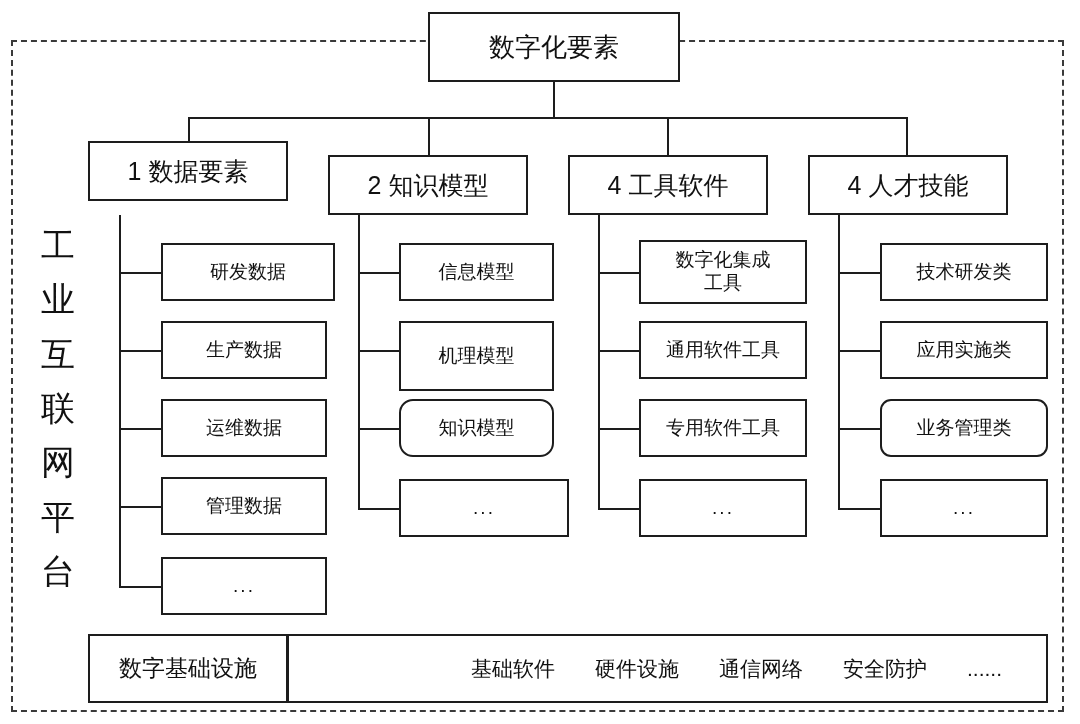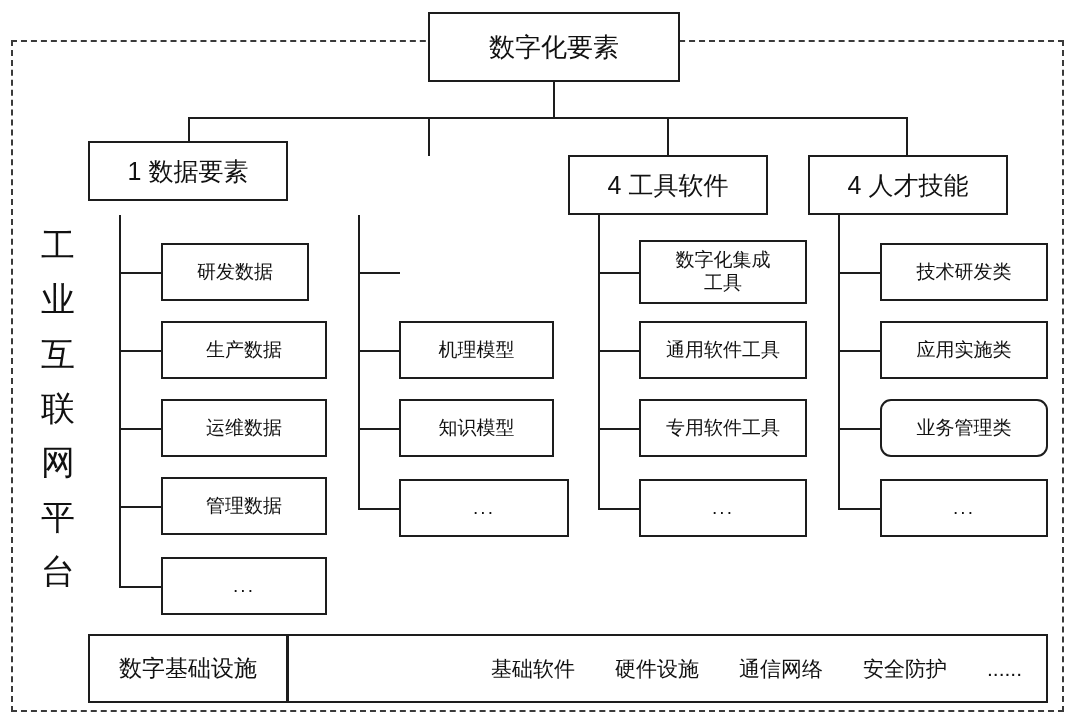--- a/index.html
+++ b/index.html
@@ -81,21 +81,21 @@
   }
   .infra-bar {
     position: absolute;
     box-sizing: border-box;
     border: 2.4px solid #1d1d1d;
     background: #ffffff;
     z-index: 2;
     display: flex;
     align-items: center;
     justify-content: flex-end;
-    padding-right: 24px;
+    padding-right: 44px;
     gap: 40px;
     font-size: 21px;
     color: #111111;
   }
   .infra-item {
     white-space: nowrap;
   }
   
   .line {
     position: absolute;
@@ -154,47 +154,53 @@
   <div class="line h" style="left:838px; top:428px; width:43px;"></div>
   <div class="line h" style="left:838px; top:508px; width:43px;"></div>
 
   <div class="box root" style="left:428px; top:12px; width:252px; height:70px;">
     <span>数字化要素</span>
   </div>
 
   <div class="box cat" style="left:88px; top:141px; width:200px; height:60px;">
     <span>1 数据要素</span>
   </div>
+  <div class="box cat" style="left:328px; top:155px; width:200px; height:60px;">
+    <span>2 知识模型</span>
+  </div>
   <div class="box cat" style="left:568px; top:155px; width:200px; height:60px;">
     <span>4 工具软件</span>
   </div>
   <div class="box cat" style="left:808px; top:155px; width:200px; height:60px;">
     <span>4 人才技能</span>
   </div>
 
-  <div class="box leaf" style="left:161px; top:243px; width:148px; height:58px;">
+  <div class="box leaf" style="left:161px; top:243px; width:174px; height:58px;">
     <span>研发数据</span>
   </div>
   <div class="box leaf" style="left:161px; top:321px; width:166px; height:58px;align-items:center;">
     <span>生产数据</span>
   </div>
   <div class="box leaf" style="left:161px; top:399px; width:166px; height:58px;">
     <span>运维数据</span>
   </div>
   <div class="box leaf" style="left:161px; top:477px; width:166px; height:58px;">
     <span>管理数据</span>
   </div>
   <div class="box leaf dots" style="left:161px; top:557px; width:166px; height:58px;">
     <span>...</span>
   </div>
 
-  <div class="box leaf" style="left:399px; top:321px; width:155px; height:58px;align-items:center;">
+  <div class="box leaf" style="left:399px; top:243px; width:155px; height:58px;">
+    <span>信息模型</span>
+  </div>
+  <div class="box leaf" style="left:399px; top:321px; width:155px; height:70px;align-items:center;">
     <span>机理模型</span>
   </div>
-  <div class="box leaf" style="left:399px; top:399px; width:155px; height:58px;">
+  <div class="box leaf" style="left:399px; top:399px; width:155px; height:58px;border-radius:14px;">
     <span>知识模型</span>
   </div>
   <div class="box leaf dots" style="left:399px; top:479px; width:170px; height:58px;">
     <span>...</span>
   </div>
 
   <div class="box leaf" style="left:639px; top:240px; width:168px; height:64px; white-space:pre-line;">
     <span>数字化集成
 工具</span>
   </div>

